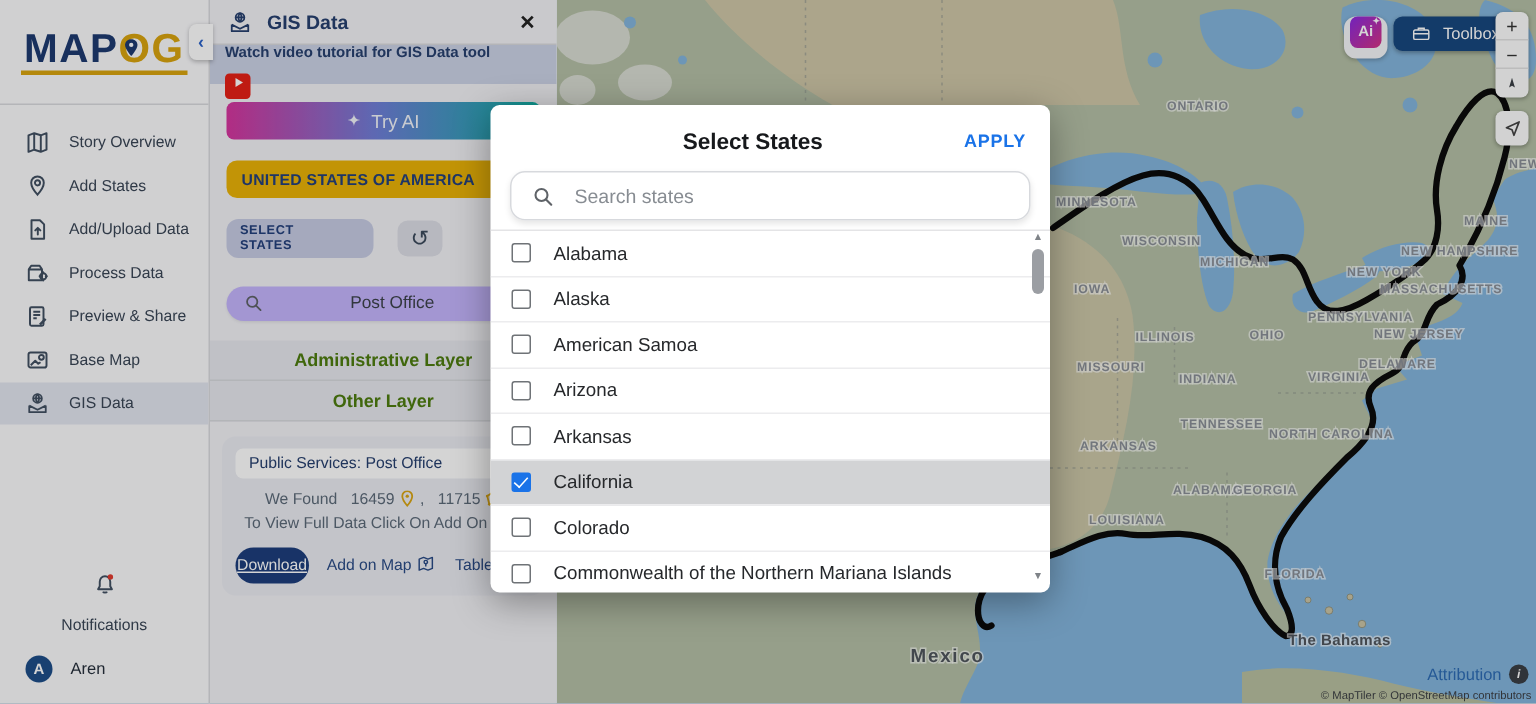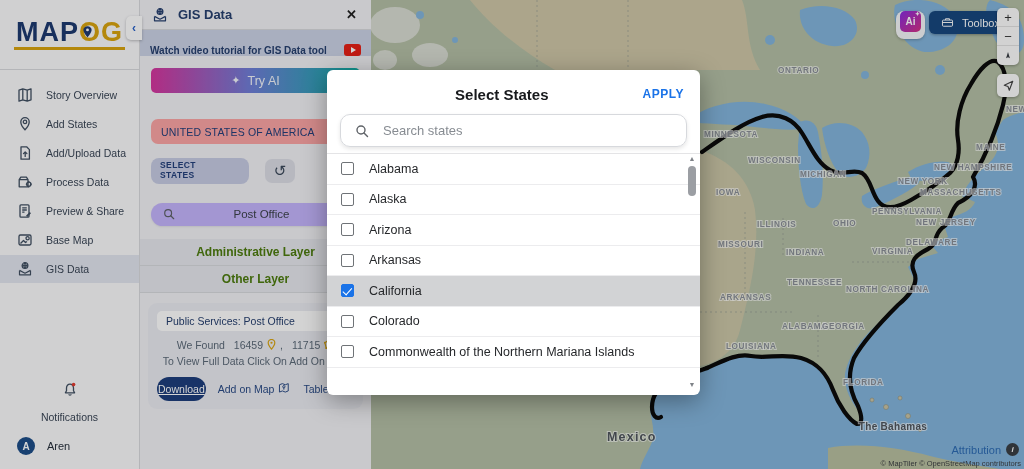--- a/index.html
+++ b/index.html
@@ -27,28 +27,28 @@
   .user-row{display:flex;align-items:center;gap:12px;padding:8px 17px 0 17px;}
   .avatar{width:18px;height:18px;border-radius:50%;background:#1d4e89;color:#fff;font-size:10px;font-weight:700;display:flex;align-items:center;justify-content:center;}
   .user-name{font-size:11px;color:#27303c;}
 
   
   .panel{position:absolute;left:140px;top:0;width:231px;height:469px;background:#f2f2f6;z-index:10;}
   .panel-header{height:30px;display:flex;align-items:center;gap:10px;padding:0 12px;border-bottom:1px solid #d9dade;}
   .panel-header svg{width:16px;height:16px;}
   .panel-title{font-size:13px;font-weight:700;color:#27406f;flex:1;}
   .panel-close{font-size:13px;color:#222;font-weight:700;padding:0 2px;}
-  .video-bar{height:26px;background:#ccd3e6;display:flex;align-items:flex-end;gap:8px;padding:0 10px;}
+  .video-bar{height:26px;background:#ccd3e6;display:flex;align-items:flex-start;gap:8px;padding:0 10px;flex-direction:column;}
   .video-text{font-size:10px;color:#27406f;font-weight:600;flex:1;white-space:nowrap;}
   .yt-icon{width:17px;height:12px;background:#e62117;border-radius:3px;position:relative;flex:0 0 17px;}
   .yt-icon::after{content:"";position:absolute;left:6.5px;top:3px;border-left:5px solid #fff;border-top:3px solid transparent;border-bottom:3px solid transparent;}
   .panel-body{padding:12px 11px 0 11px;}
   .try-ai{height:25px;border-radius:5px;background:linear-gradient(90deg,#d6369e,#6f7fd8 48%,#0fb2a5);color:#f2f5fa;display:flex;align-items:center;justify-content:center;gap:7px;font-size:12.5px;}
   .try-ai .spark{font-size:11px;}
-  .country-btn{margin-top:26px;height:25px;border-radius:7px;background:#fca5a5;display:flex;align-items:center;padding:0 10px;font-size:10.5px;font-weight:400;color:#24407c;letter-spacing:.2px;white-space:nowrap;}
+  .country-btn{margin-top:14px;height:25px;border-radius:7px;background:#eab308;display:flex;align-items:center;padding:0 10px;font-size:10.5px;font-weight:700;color:#24407c;letter-spacing:.2px;white-space:nowrap;}
   .sel-row{margin-top:14px;display:flex;align-items:center;}
   .select-states{width:98px;border-radius:8px;background:#c7cce4;color:#24407c;font-size:8.5px;font-weight:700;line-height:1.15;padding:3px 0 3px 9px;letter-spacing:.4px;}
   .reset-btn{margin-left:16px;width:30px;height:24px;border-radius:7px;background:#dddee6;color:#3c4a5c;font-size:15px;display:flex;align-items:center;justify-content:center;}
   .panel-search{margin-top:19px;height:23px;border-radius:12px;background:#c4b5fd;display:flex;align-items:center;padding:0 12px;box-shadow:0 1px 2px rgba(0,0,0,.08);}
   .panel-search svg{width:12px;height:12px;flex:0 0 12px;}
   .panel-search input{border:0;outline:0;background:transparent;flex:1;text-align:center;font-size:11.5px;color:#3d434b;min-width:0;}
   .sections{margin:13px -11px 0 -11px;background:#e7e8ee;}
   .section-row{height:27px;display:flex;align-items:center;justify-content:center;font-size:12px;font-weight:700;color:#4d7c0f;border-bottom:1px solid #d8dade;}
   .card{margin:10px -3px 0 -3px;background:#ebecf2;border-radius:9px;padding:8px 9px;overflow:visible;}
   .card-pill{height:20px;background:#fff;border-radius:5px;display:flex;align-items:center;padding:0 9px;font-size:10.5px;color:#27406f;white-space:nowrap;}
@@ -404,20 +404,24 @@
       <div class="state-row">
           <span class="cbx"></span>
           <span class="state-label">Alabama</span>
         </div>
       <div class="state-row">
           <span class="cbx"></span>
           <span class="state-label">Alaska</span>
         </div>
       <div class="state-row">
           <span class="cbx"></span>
+          <span class="state-label">American Samoa</span>
+        </div>
+      <div class="state-row">
+          <span class="cbx"></span>
           <span class="state-label">Arizona</span>
         </div>
       <div class="state-row">
           <span class="cbx"></span>
           <span class="state-label">Arkansas</span>
         </div>
       <div class="state-row checked">
           <span class="cbx"></span>
           <span class="state-label">California</span>
         </div>

